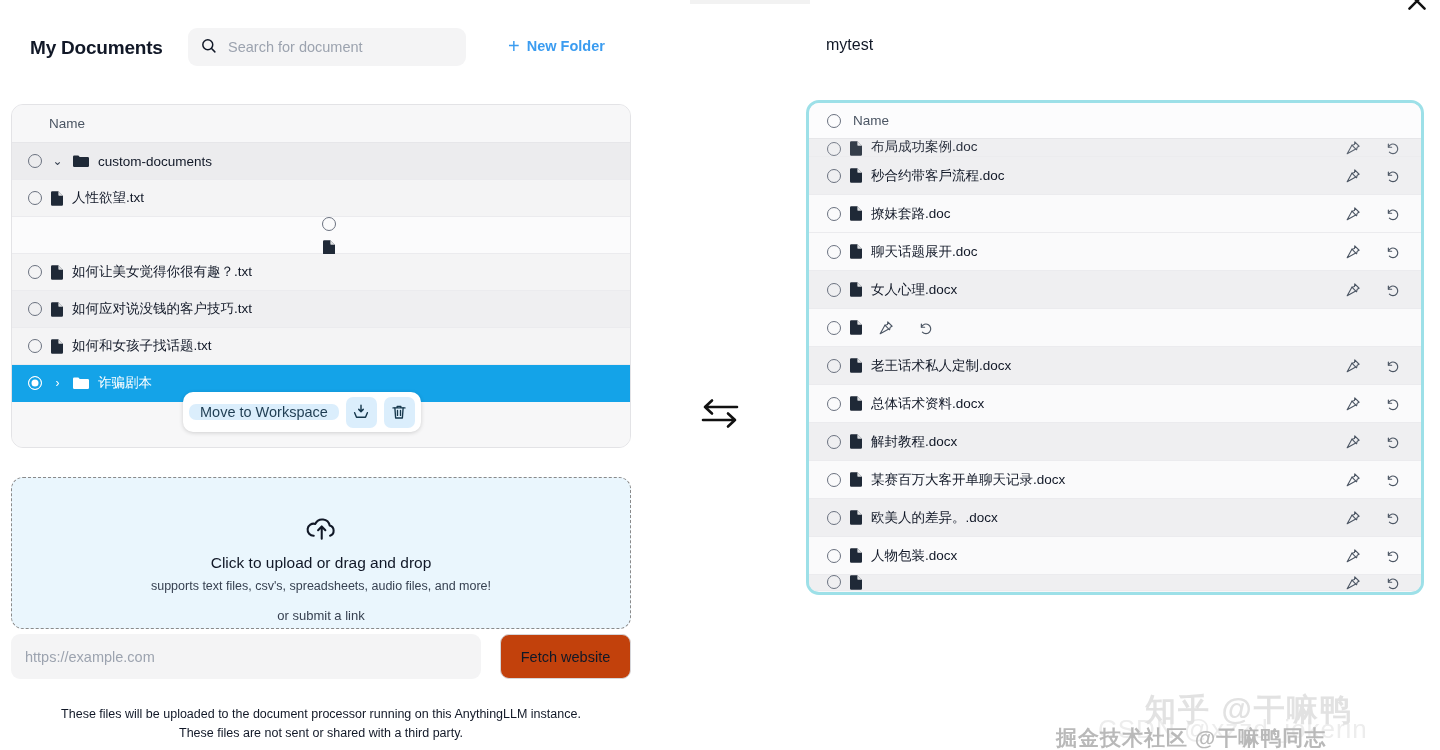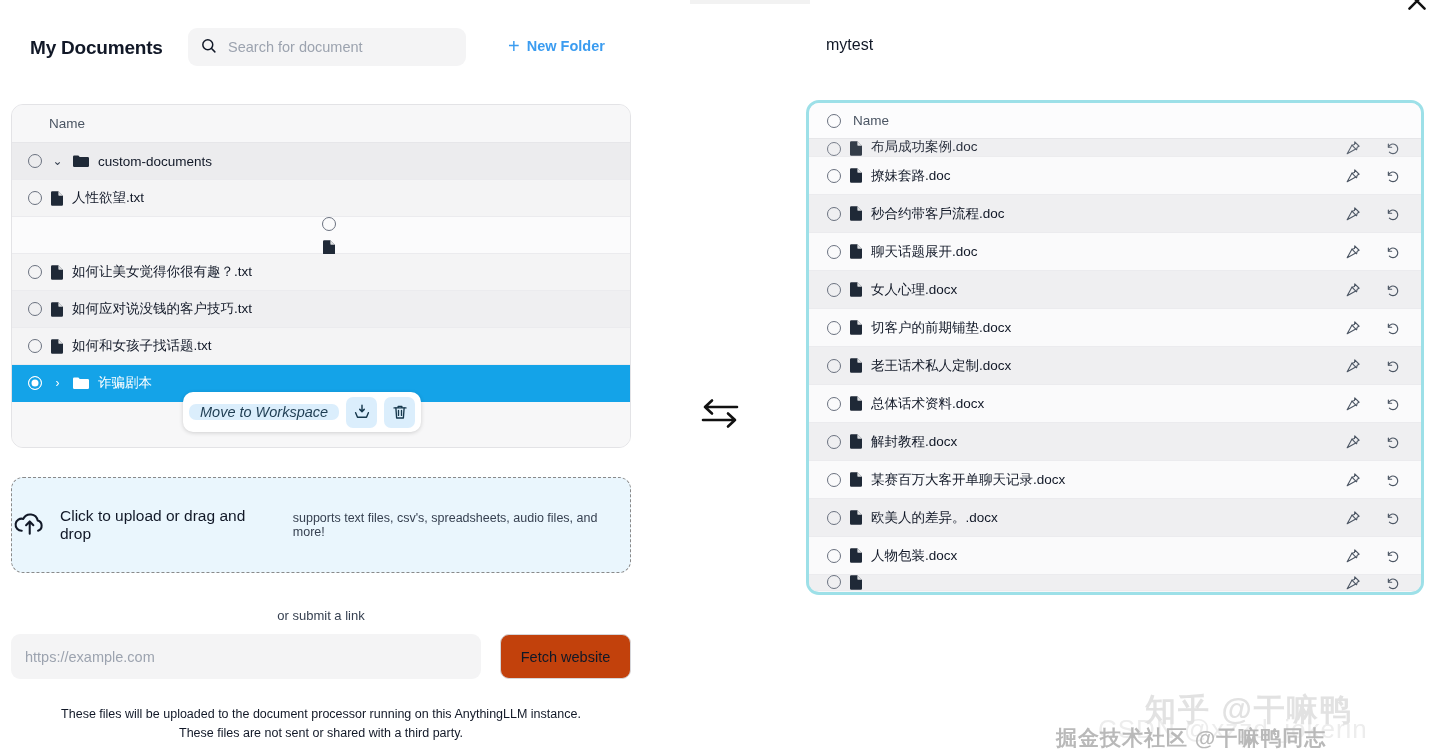--- a/index.html
+++ b/index.html
@@ -92,37 +92,37 @@
   
   .sel-actions {
     position: absolute; left: 183px; top: 392px;
     height: 40px; background: #ffffff; border-radius: 10px;
     display: flex; align-items: center; gap: 7px; padding: 4px 6px;
     box-shadow: 0 1px 4px rgba(0,0,0,.16);
   }
   .sel-actions .btn-move {
     background: #dbeefc; color: #1f3d52; font-size: 14.5px;
     border-radius: 7px; padding: 0 11px; border: none; cursor: pointer;
-    font-family: "Liberation Sans", sans-serif; white-space: nowrap; font-style: italic;
+    font-family: "Liberation Sans", sans-serif; white-space: nowrap;
   }
   .sel-actions .btn-ico {
     width: 31px; height: 31px; background: #dbeefc; border-radius: 7px;
     display:flex; align-items:center; justify-content:center; border:none; cursor:pointer;
     color:#123;
   }
 
   
   .dropzone {
     position: absolute; left: 11px; top: 477px;
-    width: 620px; height: 96px;
+    width: 620px; height: 152px;
     background: #eaf6fd;
     border: 1.6px dashed #8a8a8a;
     border-radius: 12px;
-    display: flex; flex-direction: row; align-items: center; justify-content: center;
-    gap: 14px; cursor: pointer;
+    display: flex; flex-direction: column; align-items: center; justify-content: center;
+    gap: 7px; cursor: pointer;
   }
   .dz-title { font-size: 15.5px; color: #111827; font-weight: 500; }
   .dz-sub { font-size: 12.5px; color: #374151; }
 
   .or-link {
     position: absolute; left: 0; top: 608px; width: 642px;
     text-align: center; font-size: 13px; color: #374151;
   }
 
   .link-row { position: absolute; left: 11px; top: 634px; width: 620px; height: 45px; display:flex; gap:19px;}
@@ -368,20 +368,42 @@
                 <path d="M9.5 7.1L3 18.9l11.8-6.5"></path>
               </svg>
             </span>
             <span class="rp-act">
               <svg viewBox="0 0 22 22" width="16" height="16" fill="none" stroke="#4b5563" stroke-width="1.6" stroke-linecap="round" stroke-linejoin="round">
                 <path d="M6 5.5V10h4.5"></path>
                 <path d="M6.2 9.6A6.6 6.6 0 1 1 7.4 16.6"></path>
               </svg>
             </span>
           </div>
+          <div class="rp-row alt">
+            <span class="cbx"></span>
+            <span class="ico-file">
+              <svg viewBox="0 0 14 17" width="12" height="15">
+                <path fill="#1f2937" d="M0 1.4A1.4 1.4 0 0 1 1.4 0H8.6L14 5.2v10.4A1.4 1.4 0 0 1 12.6 17H1.4A1.4 1.4 0 0 1 0 15.6z"></path>
+                <path fill="#fff" opacity=".85" d="M8.6 0L14 5.2H9.3A.7.7 0 0 1 8.6 4.5z"></path>
+              </svg>
+            </span>
+            <span class="rp-name">秒合约带客戶流程.doc</span>
+            <span class="rp-act">
+              <svg viewBox="0 0 22 22" width="16" height="16" fill="none" stroke="#4b5563" stroke-width="1.5" stroke-linecap="round" stroke-linejoin="round">
+                <path d="M13.4 2.6l6 6-2.6 1.3-.9 3.6-6.4-6.4 3.6-.9z"></path>
+                <path d="M9.5 7.1L3 18.9l11.8-6.5"></path>
+              </svg>
+            </span>
+            <span class="rp-act">
+              <svg viewBox="0 0 22 22" width="16" height="16" fill="none" stroke="#4b5563" stroke-width="1.6" stroke-linecap="round" stroke-linejoin="round">
+                <path d="M6 5.5V10h4.5"></path>
+                <path d="M6.2 9.6A6.6 6.6 0 1 1 7.4 16.6"></path>
+              </svg>
+            </span>
+          </div>
           <div class="rp-row plain">
             <span class="cbx"></span>
             <span class="ico-file">
               <svg viewBox="0 0 14 17" width="12" height="15">
                 <path fill="#1f2937" d="M0 1.4A1.4 1.4 0 0 1 1.4 0H8.6L14 5.2v10.4A1.4 1.4 0 0 1 12.6 17H1.4A1.4 1.4 0 0 1 0 15.6z"></path>
                 <path fill="#fff" opacity=".85" d="M8.6 0L14 5.2H9.3A.7.7 0 0 1 8.6 4.5z"></path>
               </svg>
             </span>
             <span class="rp-name">撩妹套路.doc</span>
             <span class="rp-act">
@@ -390,29 +412,51 @@
                 <path d="M9.5 7.1L3 18.9l11.8-6.5"></path>
               </svg>
             </span>
             <span class="rp-act">
               <svg viewBox="0 0 22 22" width="16" height="16" fill="none" stroke="#4b5563" stroke-width="1.6" stroke-linecap="round" stroke-linejoin="round">
                 <path d="M6 5.5V10h4.5"></path>
                 <path d="M6.2 9.6A6.6 6.6 0 1 1 7.4 16.6"></path>
               </svg>
             </span>
           </div>
+          <div class="rp-row plain">
+            <span class="cbx"></span>
+            <span class="ico-file">
+              <svg viewBox="0 0 14 17" width="12" height="15">
+                <path fill="#1f2937" d="M0 1.4A1.4 1.4 0 0 1 1.4 0H8.6L14 5.2v10.4A1.4 1.4 0 0 1 12.6 17H1.4A1.4 1.4 0 0 1 0 15.6z"></path>
+                <path fill="#fff" opacity=".85" d="M8.6 0L14 5.2H9.3A.7.7 0 0 1 8.6 4.5z"></path>
+              </svg>
+            </span>
+            <span class="rp-name">聊天话题展开.doc</span>
+            <span class="rp-act">
+              <svg viewBox="0 0 22 22" width="16" height="16" fill="none" stroke="#4b5563" stroke-width="1.5" stroke-linecap="round" stroke-linejoin="round">
+                <path d="M13.4 2.6l6 6-2.6 1.3-.9 3.6-6.4-6.4 3.6-.9z"></path>
+                <path d="M9.5 7.1L3 18.9l11.8-6.5"></path>
+              </svg>
+            </span>
+            <span class="rp-act">
+              <svg viewBox="0 0 22 22" width="16" height="16" fill="none" stroke="#4b5563" stroke-width="1.6" stroke-linecap="round" stroke-linejoin="round">
+                <path d="M6 5.5V10h4.5"></path>
+                <path d="M6.2 9.6A6.6 6.6 0 1 1 7.4 16.6"></path>
+              </svg>
+            </span>
+          </div>
           <div class="rp-row alt">
             <span class="cbx"></span>
             <span class="ico-file">
               <svg viewBox="0 0 14 17" width="12" height="15">
                 <path fill="#1f2937" d="M0 1.4A1.4 1.4 0 0 1 1.4 0H8.6L14 5.2v10.4A1.4 1.4 0 0 1 12.6 17H1.4A1.4 1.4 0 0 1 0 15.6z"></path>
                 <path fill="#fff" opacity=".85" d="M8.6 0L14 5.2H9.3A.7.7 0 0 1 8.6 4.5z"></path>
               </svg>
             </span>
-            <span class="rp-name">秒合约带客戶流程.doc</span>
+            <span class="rp-name">女人心理.docx</span>
             <span class="rp-act">
               <svg viewBox="0 0 22 22" width="16" height="16" fill="none" stroke="#4b5563" stroke-width="1.5" stroke-linecap="round" stroke-linejoin="round">
                 <path d="M13.4 2.6l6 6-2.6 1.3-.9 3.6-6.4-6.4 3.6-.9z"></path>
                 <path d="M9.5 7.1L3 18.9l11.8-6.5"></path>
               </svg>
             </span>
             <span class="rp-act">
               <svg viewBox="0 0 22 22" width="16" height="16" fill="none" stroke="#4b5563" stroke-width="1.6" stroke-linecap="round" stroke-linejoin="round">
                 <path d="M6 5.5V10h4.5"></path>
                 <path d="M6.2 9.6A6.6 6.6 0 1 1 7.4 16.6"></path>
@@ -420,65 +464,20 @@
             </span>
           </div>
           <div class="rp-row plain">
             <span class="cbx"></span>
             <span class="ico-file">
               <svg viewBox="0 0 14 17" width="12" height="15">
                 <path fill="#1f2937" d="M0 1.4A1.4 1.4 0 0 1 1.4 0H8.6L14 5.2v10.4A1.4 1.4 0 0 1 12.6 17H1.4A1.4 1.4 0 0 1 0 15.6z"></path>
                 <path fill="#fff" opacity=".85" d="M8.6 0L14 5.2H9.3A.7.7 0 0 1 8.6 4.5z"></path>
               </svg>
             </span>
-            <span class="rp-name">聊天话题展开.doc</span>
-            <span class="rp-act">
-              <svg viewBox="0 0 22 22" width="16" height="16" fill="none" stroke="#4b5563" stroke-width="1.5" stroke-linecap="round" stroke-linejoin="round">
-                <path d="M13.4 2.6l6 6-2.6 1.3-.9 3.6-6.4-6.4 3.6-.9z"></path>
-                <path d="M9.5 7.1L3 18.9l11.8-6.5"></path>
-              </svg>
-            </span>
-            <span class="rp-act">
-              <svg viewBox="0 0 22 22" width="16" height="16" fill="none" stroke="#4b5563" stroke-width="1.6" stroke-linecap="round" stroke-linejoin="round">
-                <path d="M6 5.5V10h4.5"></path>
-                <path d="M6.2 9.6A6.6 6.6 0 1 1 7.4 16.6"></path>
-              </svg>
-            </span>
-          </div>
-          <div class="rp-row alt">
-            <span class="cbx"></span>
-            <span class="ico-file">
-              <svg viewBox="0 0 14 17" width="12" height="15">
-                <path fill="#1f2937" d="M0 1.4A1.4 1.4 0 0 1 1.4 0H8.6L14 5.2v10.4A1.4 1.4 0 0 1 12.6 17H1.4A1.4 1.4 0 0 1 0 15.6z"></path>
-                <path fill="#fff" opacity=".85" d="M8.6 0L14 5.2H9.3A.7.7 0 0 1 8.6 4.5z"></path>
-              </svg>
-            </span>
-            <span class="rp-name">女人心理.docx</span>
-            <span class="rp-act">
-              <svg viewBox="0 0 22 22" width="16" height="16" fill="none" stroke="#4b5563" stroke-width="1.5" stroke-linecap="round" stroke-linejoin="round">
-                <path d="M13.4 2.6l6 6-2.6 1.3-.9 3.6-6.4-6.4 3.6-.9z"></path>
-                <path d="M9.5 7.1L3 18.9l11.8-6.5"></path>
-              </svg>
-            </span>
-            <span class="rp-act">
-              <svg viewBox="0 0 22 22" width="16" height="16" fill="none" stroke="#4b5563" stroke-width="1.6" stroke-linecap="round" stroke-linejoin="round">
-                <path d="M6 5.5V10h4.5"></path>
-                <path d="M6.2 9.6A6.6 6.6 0 1 1 7.4 16.6"></path>
-              </svg>
-            </span>
-          </div>
-          <div class="rp-row plain">
-            <span class="cbx"></span>
-            <span class="ico-file">
-              <svg viewBox="0 0 14 17" width="12" height="15">
-                <path fill="#1f2937" d="M0 1.4A1.4 1.4 0 0 1 1.4 0H8.6L14 5.2v10.4A1.4 1.4 0 0 1 12.6 17H1.4A1.4 1.4 0 0 1 0 15.6z"></path>
-                <path fill="#fff" opacity=".85" d="M8.6 0L14 5.2H9.3A.7.7 0 0 1 8.6 4.5z"></path>
-              </svg>
-            </span>
-            <span class="rp-name">切客户的前期铺垫.docx</span>
             <span class="rp-act">
               <svg viewBox="0 0 22 22" width="16" height="16" fill="none" stroke="#4b5563" stroke-width="1.5" stroke-linecap="round" stroke-linejoin="round">
                 <path d="M13.4 2.6l6 6-2.6 1.3-.9 3.6-6.4-6.4 3.6-.9z"></path>
                 <path d="M9.5 7.1L3 18.9l11.8-6.5"></path>
               </svg>
             </span>
             <span class="rp-act">
               <svg viewBox="0 0 22 22" width="16" height="16" fill="none" stroke="#4b5563" stroke-width="1.6" stroke-linecap="round" stroke-linejoin="round">
                 <path d="M6 5.5V10h4.5"></path>
                 <path d="M6.2 9.6A6.6 6.6 0 1 1 7.4 16.6"></path>

